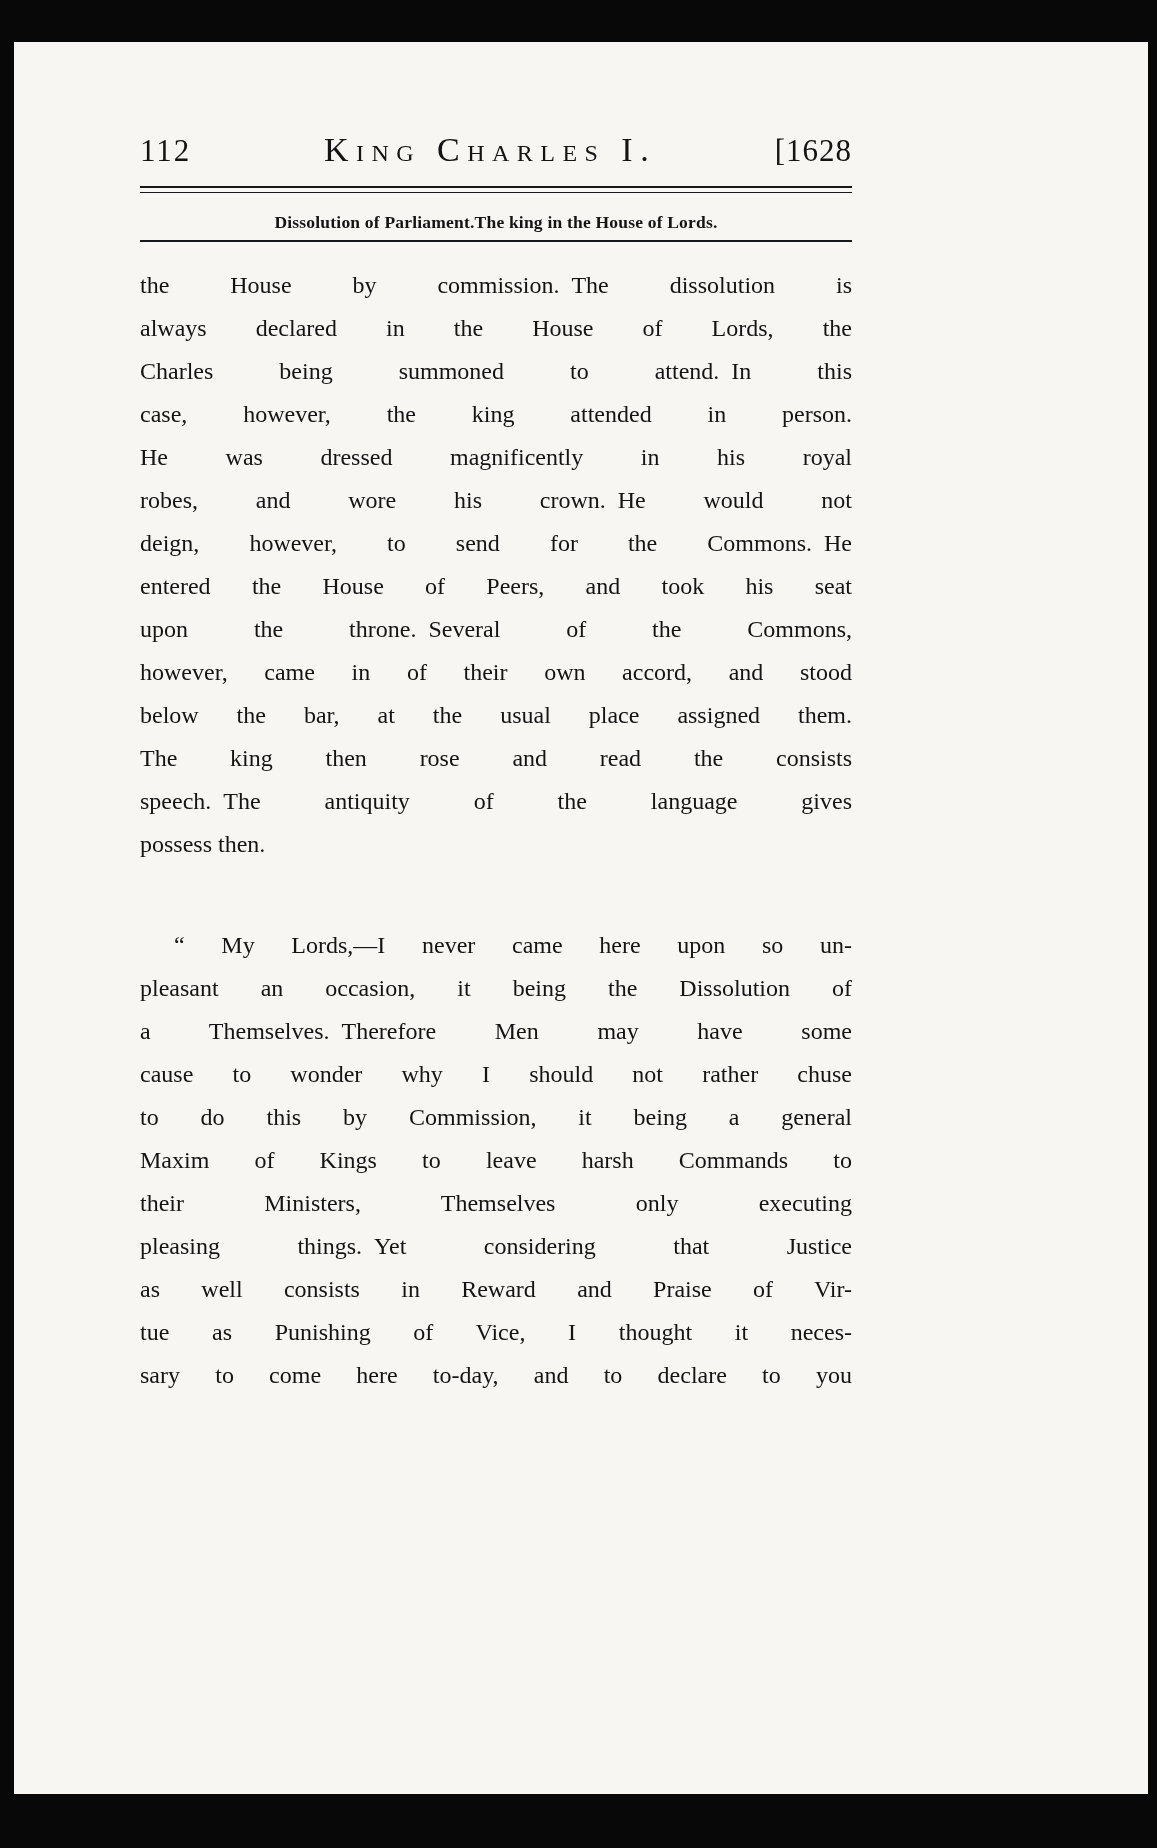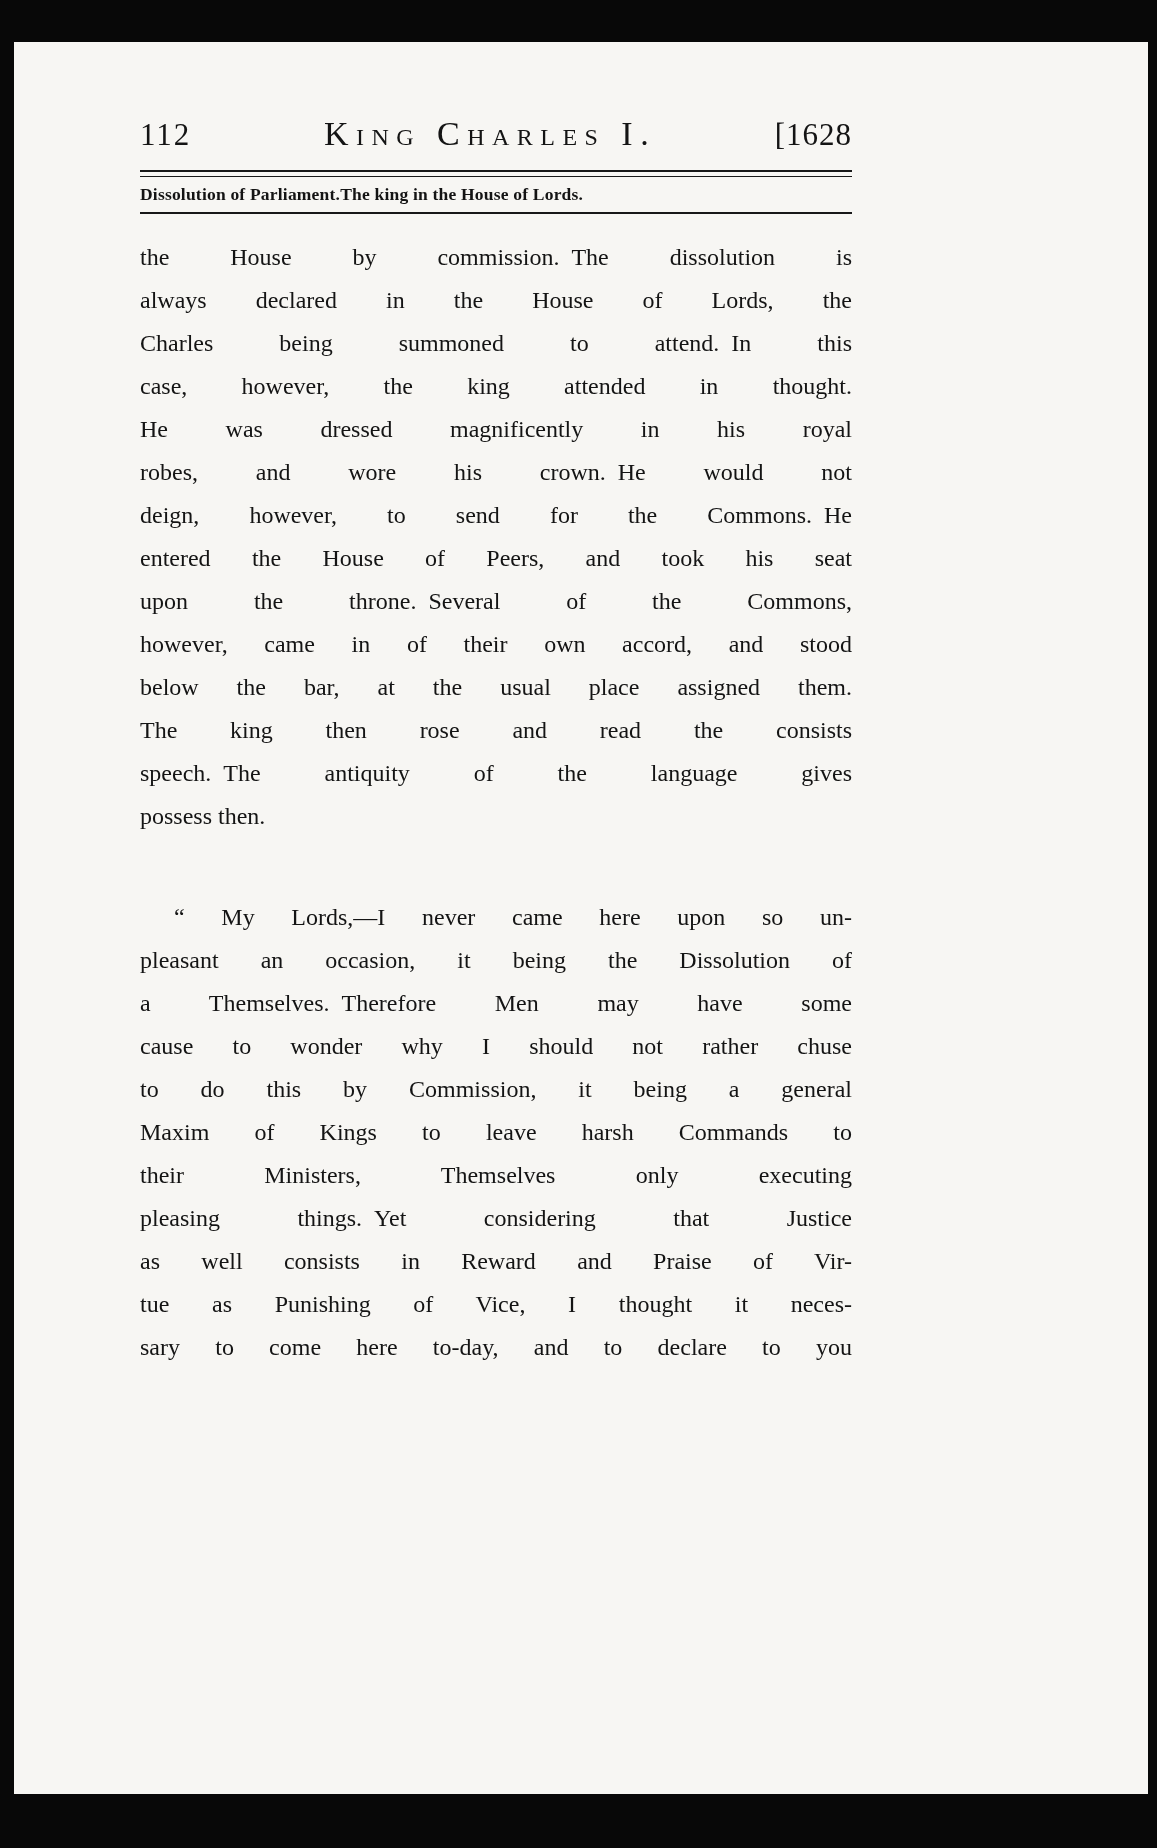--- a/index.html
+++ b/index.html
@@ -19,21 +19,21 @@
   
   .scan-edge { position: absolute; background: #080808; z-index: 5; }
   .edge-top    { top: 0; left: 0; width: 100%; height: 42px; }
   .edge-bottom { left: 0; bottom: 0; width: 100%; height: 54px; }
   .edge-left   { top: 0; left: 0; width: 14px; height: 100%; }
   .edge-right  { top: 0; right: 0; width: 9px; height: 100%; }
 
   .page-content {
     position: absolute;
     left: 140px;
-    top: 112px;
+    top: 128px;
     width: 712px;
   }
 
   .header-row {
     display: flex;
     align-items: baseline;
     justify-content: space-between;
     font-size: 31px;
     line-height: 1.3;
   }
@@ -48,24 +48,24 @@
   .edition-year { letter-spacing: 1px; }
 
   .double-rule {
     margin-top: 14px;
     height: 4px;
     border-top: 2px solid #181818;
     border-bottom: 1px solid #181818;
   }
   .running-heads {
     display: flex;
-    justify-content: flex-start;
+    justify-content: center;
     font-size: 17.5px;
     font-weight: bold;
-    margin-top: 7px;
+    margin-top: 19px;
     letter-spacing: 0.2px;
   }
   .single-rule {
     margin-top: 7px;
     border-top: 2px solid #181818;
     height: 0;
   }
 
   .body-text {
     margin-top: 22px;
@@ -109,21 +109,21 @@
     <span>The king in the House of Lords.</span>
   </div>
 
   <div class="single-rule"></div>
 
   <div class="body-text">
       <div class="paragraph">
         <div class="line">the House by commission. The dissolution is</div>
         <div class="line">always declared in the House of Lords, the</div>
         <div class="line">Charles being summoned to attend. In this</div>
-        <div class="line">case, however, the king attended in thought.</div>
+        <div class="line">case, however, the king attended in person.</div>
         <div class="line">He was dressed magnificently in his royal</div>
         <div class="line">robes, and wore his crown. He would not</div>
         <div class="line">deign, however, to send for the Commons. He</div>
         <div class="line">entered the House of Peers, and took his seat</div>
         <div class="line">upon the throne. Several of the Commons,</div>
         <div class="line">however, came in of their own accord, and stood</div>
         <div class="line">below the bar, at the usual place assigned them.</div>
         <div class="line">The king then rose and read the consists</div>
         <div class="line">speech. The antiquity of the language gives</div>
         <div class="line flush">possess then.</div>

